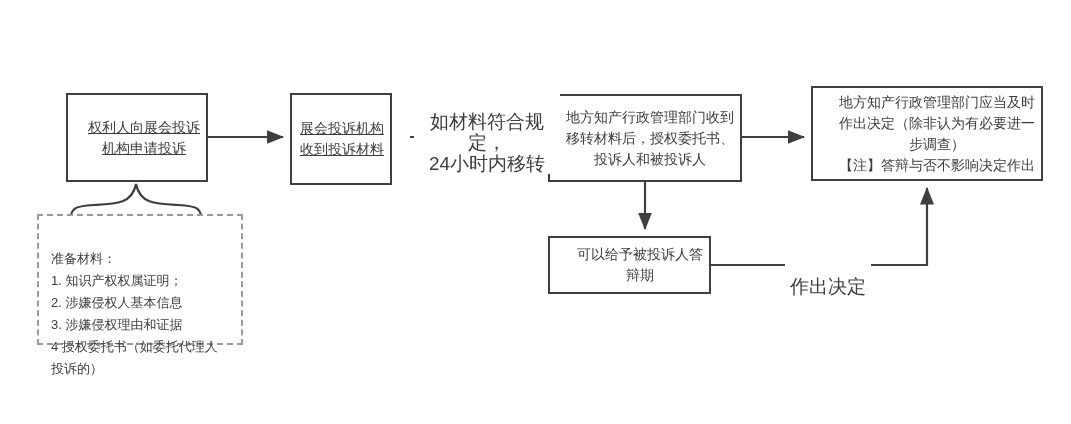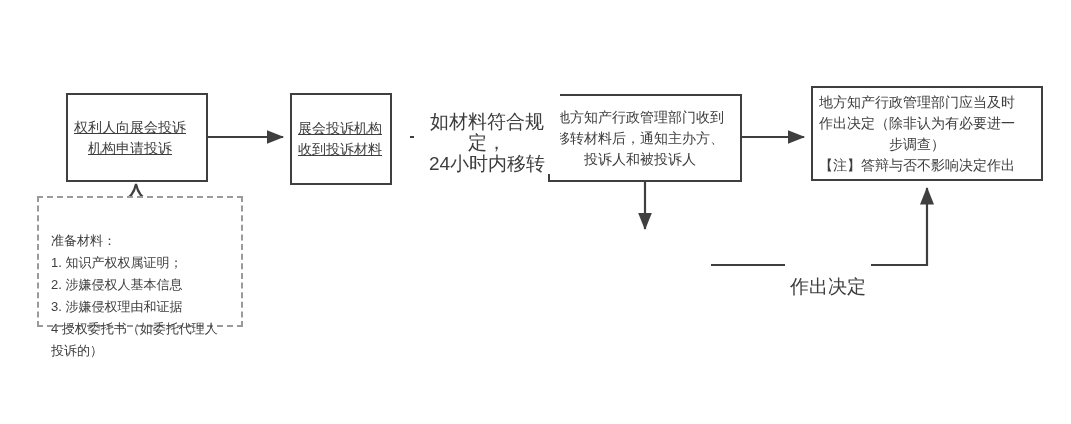--- a/index.html
+++ b/index.html
@@ -28,21 +28,21 @@
     position: absolute;
     box-sizing: border-box;
     border: 2px solid #3f3f3f;
     background: #ffffff;
     color: #3d3d3d;
     font-size: 14px;
     line-height: 21px;
     text-align: center;
     display: flex;
     align-items: center;
-    justify-content: flex-start;
+    justify-content: flex-end;
     padding: 2px 6px;
     white-space: pre-line;
   }
   .note {
     position: absolute;
     box-sizing: border-box;
     border: 2px dashed #9a9a9a;
     background: #ffffff;
     color: #3d3d3d;
     font-size: 13px;
@@ -105,33 +105,37 @@
 机构申请投诉</span>
   </div>
 
   <div class="node" style="left:290px; top:93px; width:102px; height:92px;text-decoration:underline;">
     <span>展会投诉机构
 收到投诉材料</span>
   </div>
 
   <div class="node" style="left:548px; top:94px; width:194px; height:88px;">
     <span>地方知产行政管理部门收到
-移转材料后，通知主办方、
+移转材料后，授权委托书、
 投诉人和被投诉人</span>
   </div>
 
   <div class="node" style="left:811px; top:86px; width:232px; height:95px;">
     <span>地方知产行政管理部门应当及时
 作出决定（除非认为有必要进一
 步调查）
 【注】答辩与否不影响决定作出</span>
   </div>
 
+  <div class="node" style="left:548px; top:236px; width:163px; height:58px;">
+    <span>可以给予被投诉人答
+辩期</span>
+  </div>
 
-  <div class="note" style="left:37px; top:196px; width:206px; height:131px;">
+  <div class="note" style="left:37px; top:214px; width:206px; height:131px;">
     <span>准备材料：
 1. 知识产权权属证明；
 2. 涉嫌侵权人基本信息
 3. 涉嫌侵权理由和证据
 4 授权委托书（如委托代理人
 投诉的）</span>
   </div>
 
   <div class="edge-label" style="left:414px; top:90px; width:140px;">
     <span>如材料符合规定，

